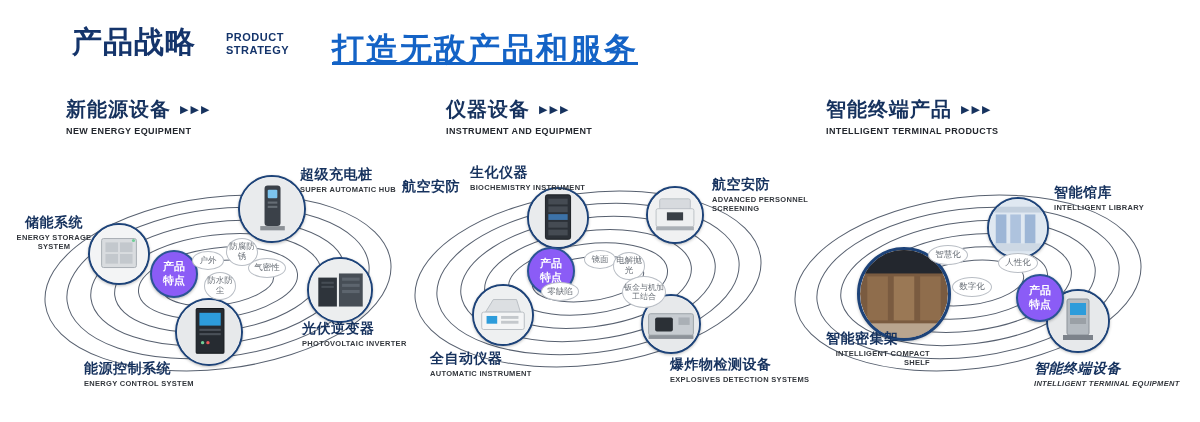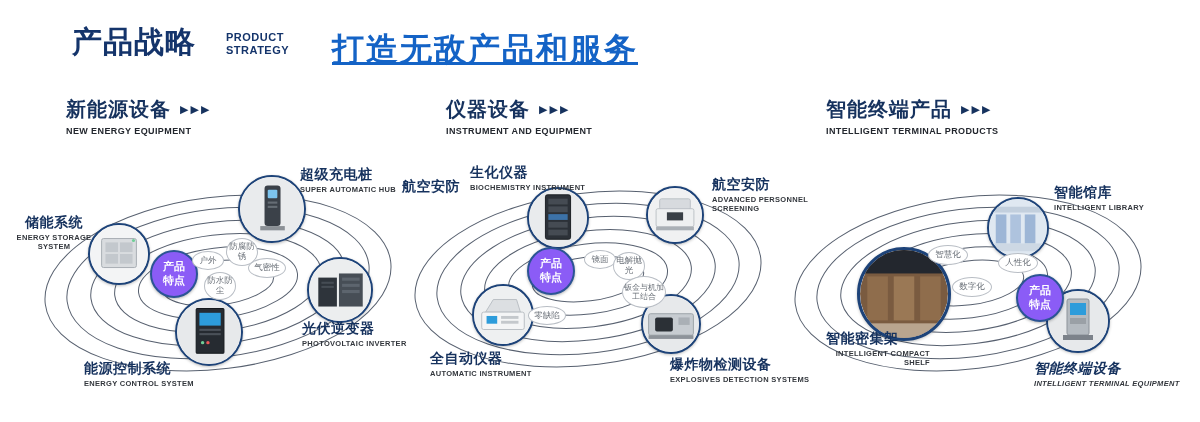--- a/index.html
+++ b/index.html
@@ -213,21 +213,21 @@
       <rect x="38" y="23" width="12" height="8" fill="#aab0b6"></rect>
       <rect x="6" y="42" width="48" height="4" fill="#8d939a"></rect>
     </svg>
   </div>
 
   <div class="badge" style="left:527px;top:247px;width:44px;height:44px;">
     <span>产品特点</span>
   </div>
   <div class="bubble" style="left:584px;top:250px;width:30px;height:17px;">镜面</div>
   <div class="bubble" style="left:613px;top:252px;width:30px;height:26px;">电解抛光</div>
-  <div class="bubble" style="left:528px;top:282px;width:36px;height:17px;margin-top:24px;">零缺陷</div>
+  <div class="bubble" style="left:541px;top:282px;width:36px;height:17px;">零缺陷</div>
   <div class="bubble" style="left:622px;top:276px;width:42px;height:30px;font-size:8px;">钣金与机加工结合</div>
   <div class="side-label" style="left:402px;top:178px;">航空安防</div>
 
   <div class="plabel" style="left:470px;top:164px;width:120px;">
     <div class="cn">生化仪器</div>
     <div class="en">BIOCHEMISTRY INSTRUMENT</div>
   </div>
   <div class="plabel" style="left:712px;top:176px;width:102px;">
     <div class="cn">航空安防</div>
     <div class="en">ADVANCED PERSONNEL SCREENING</div>

